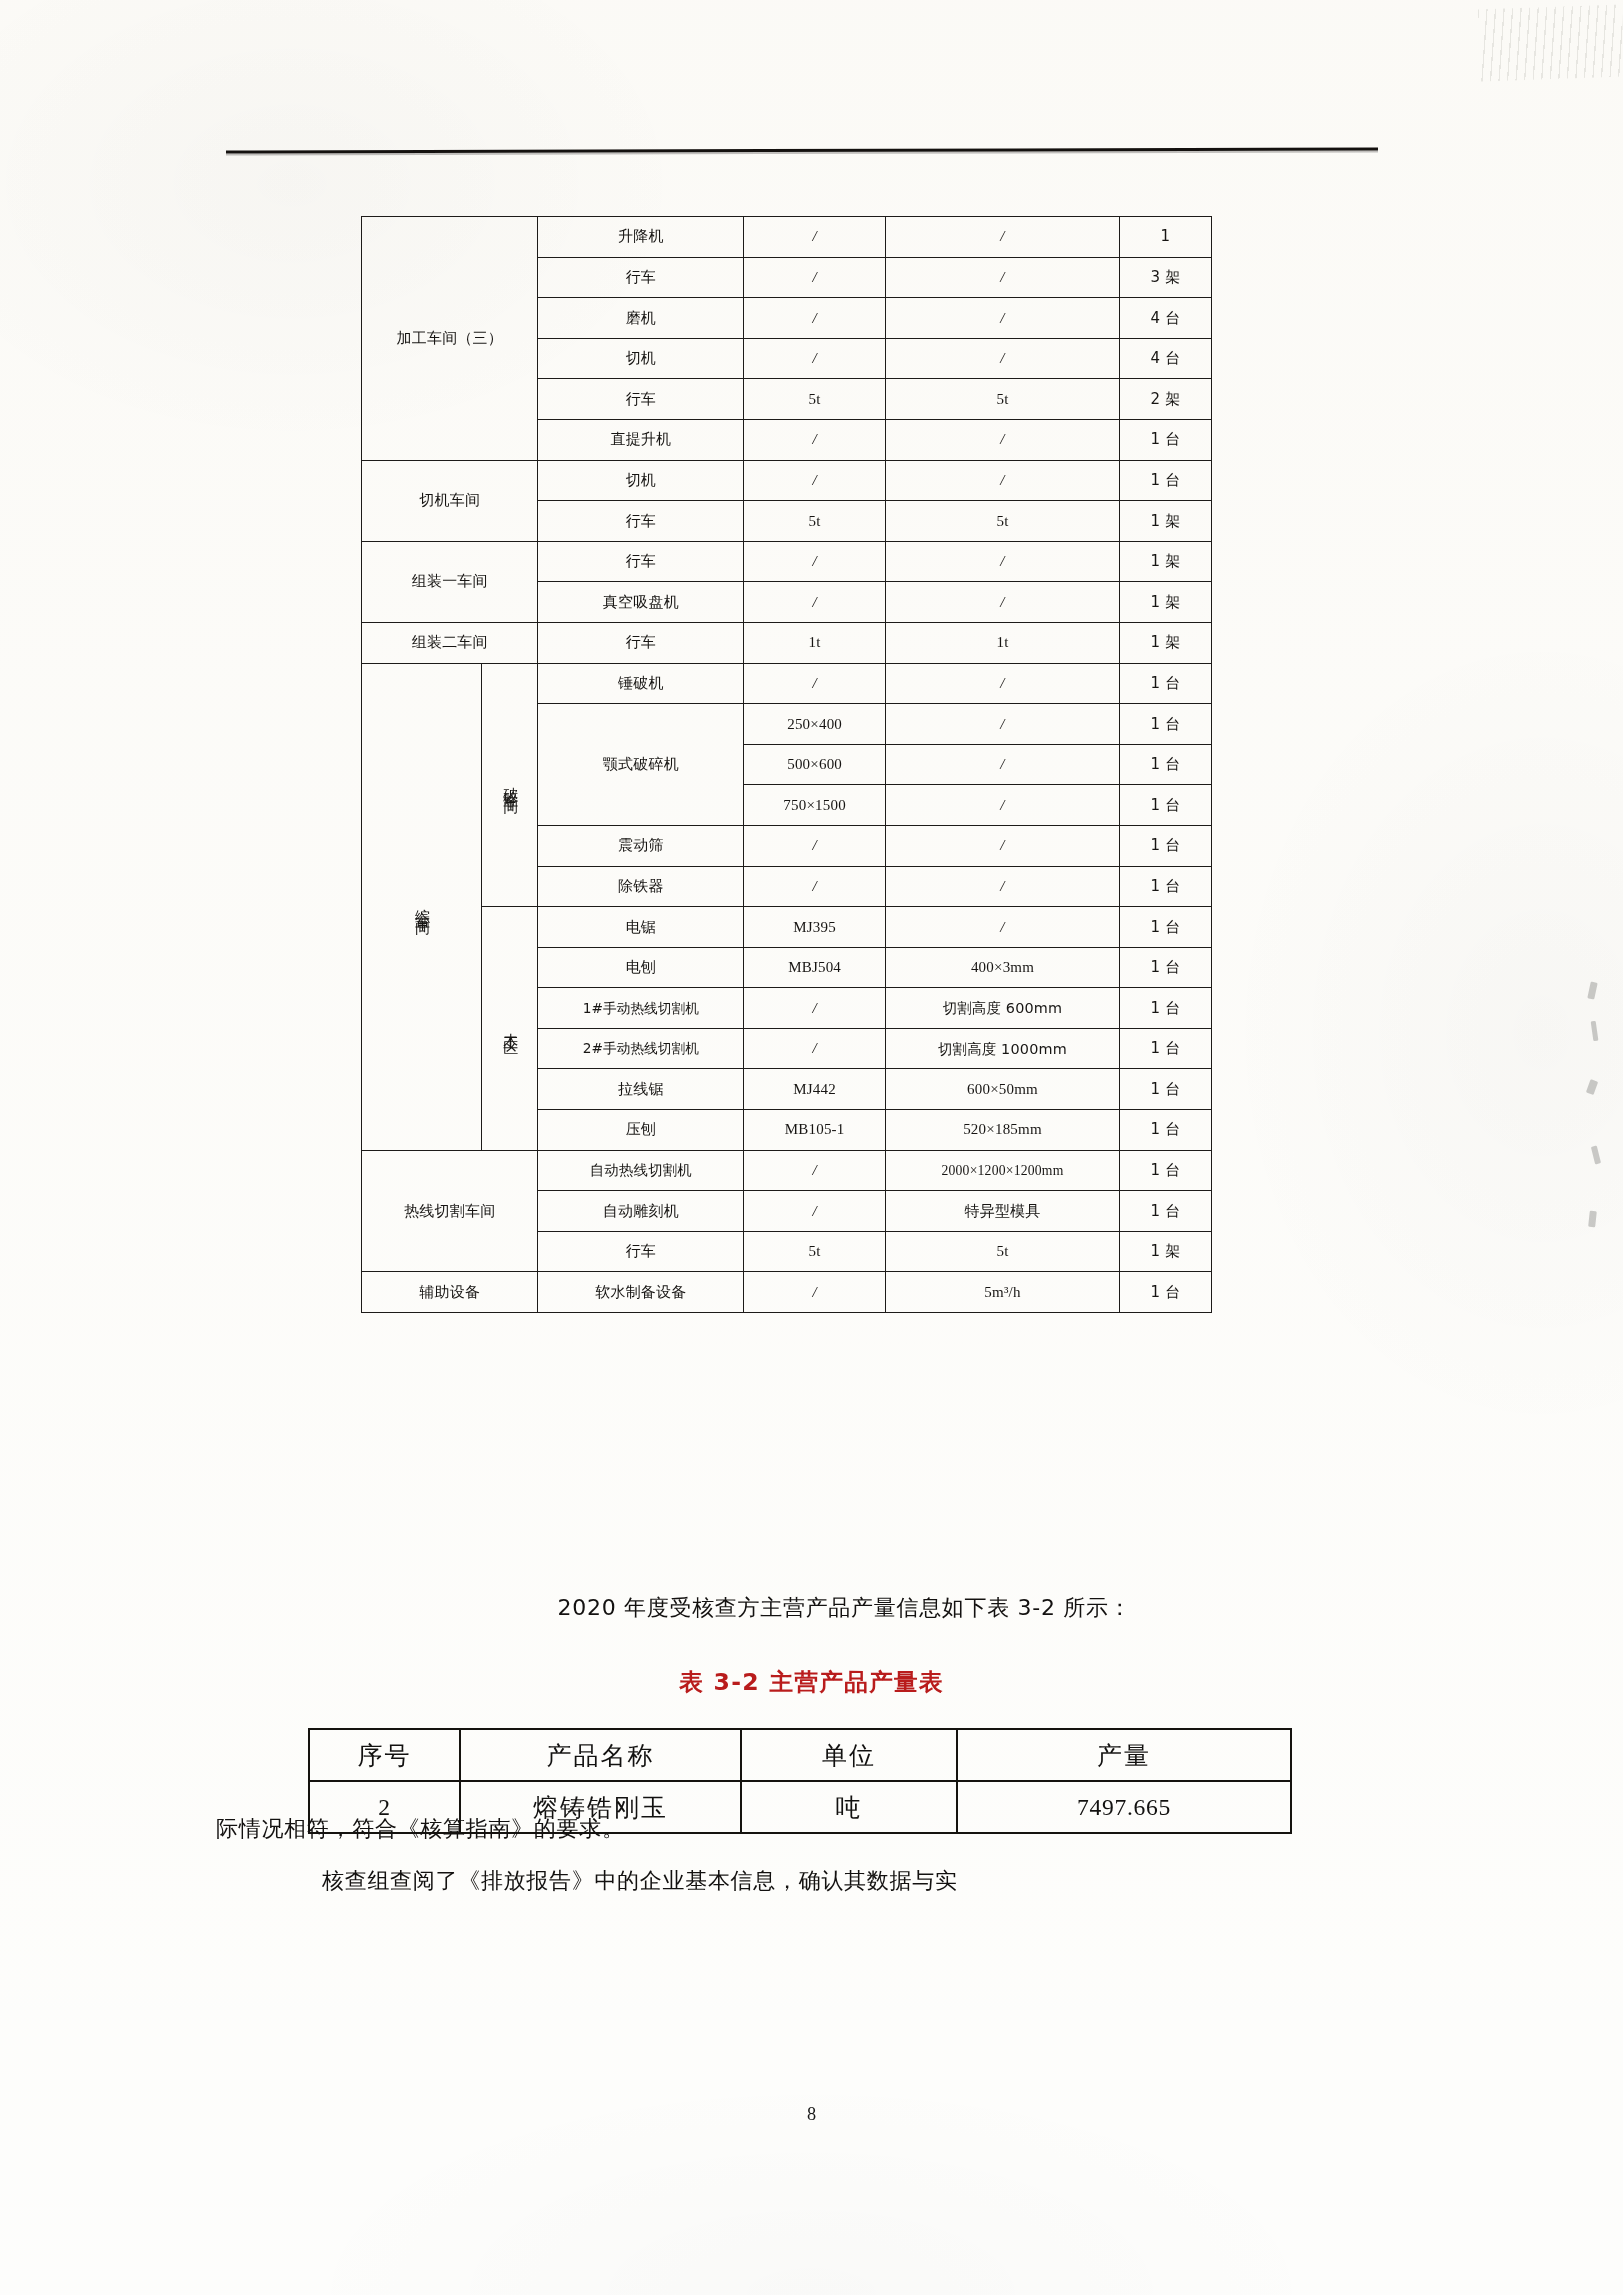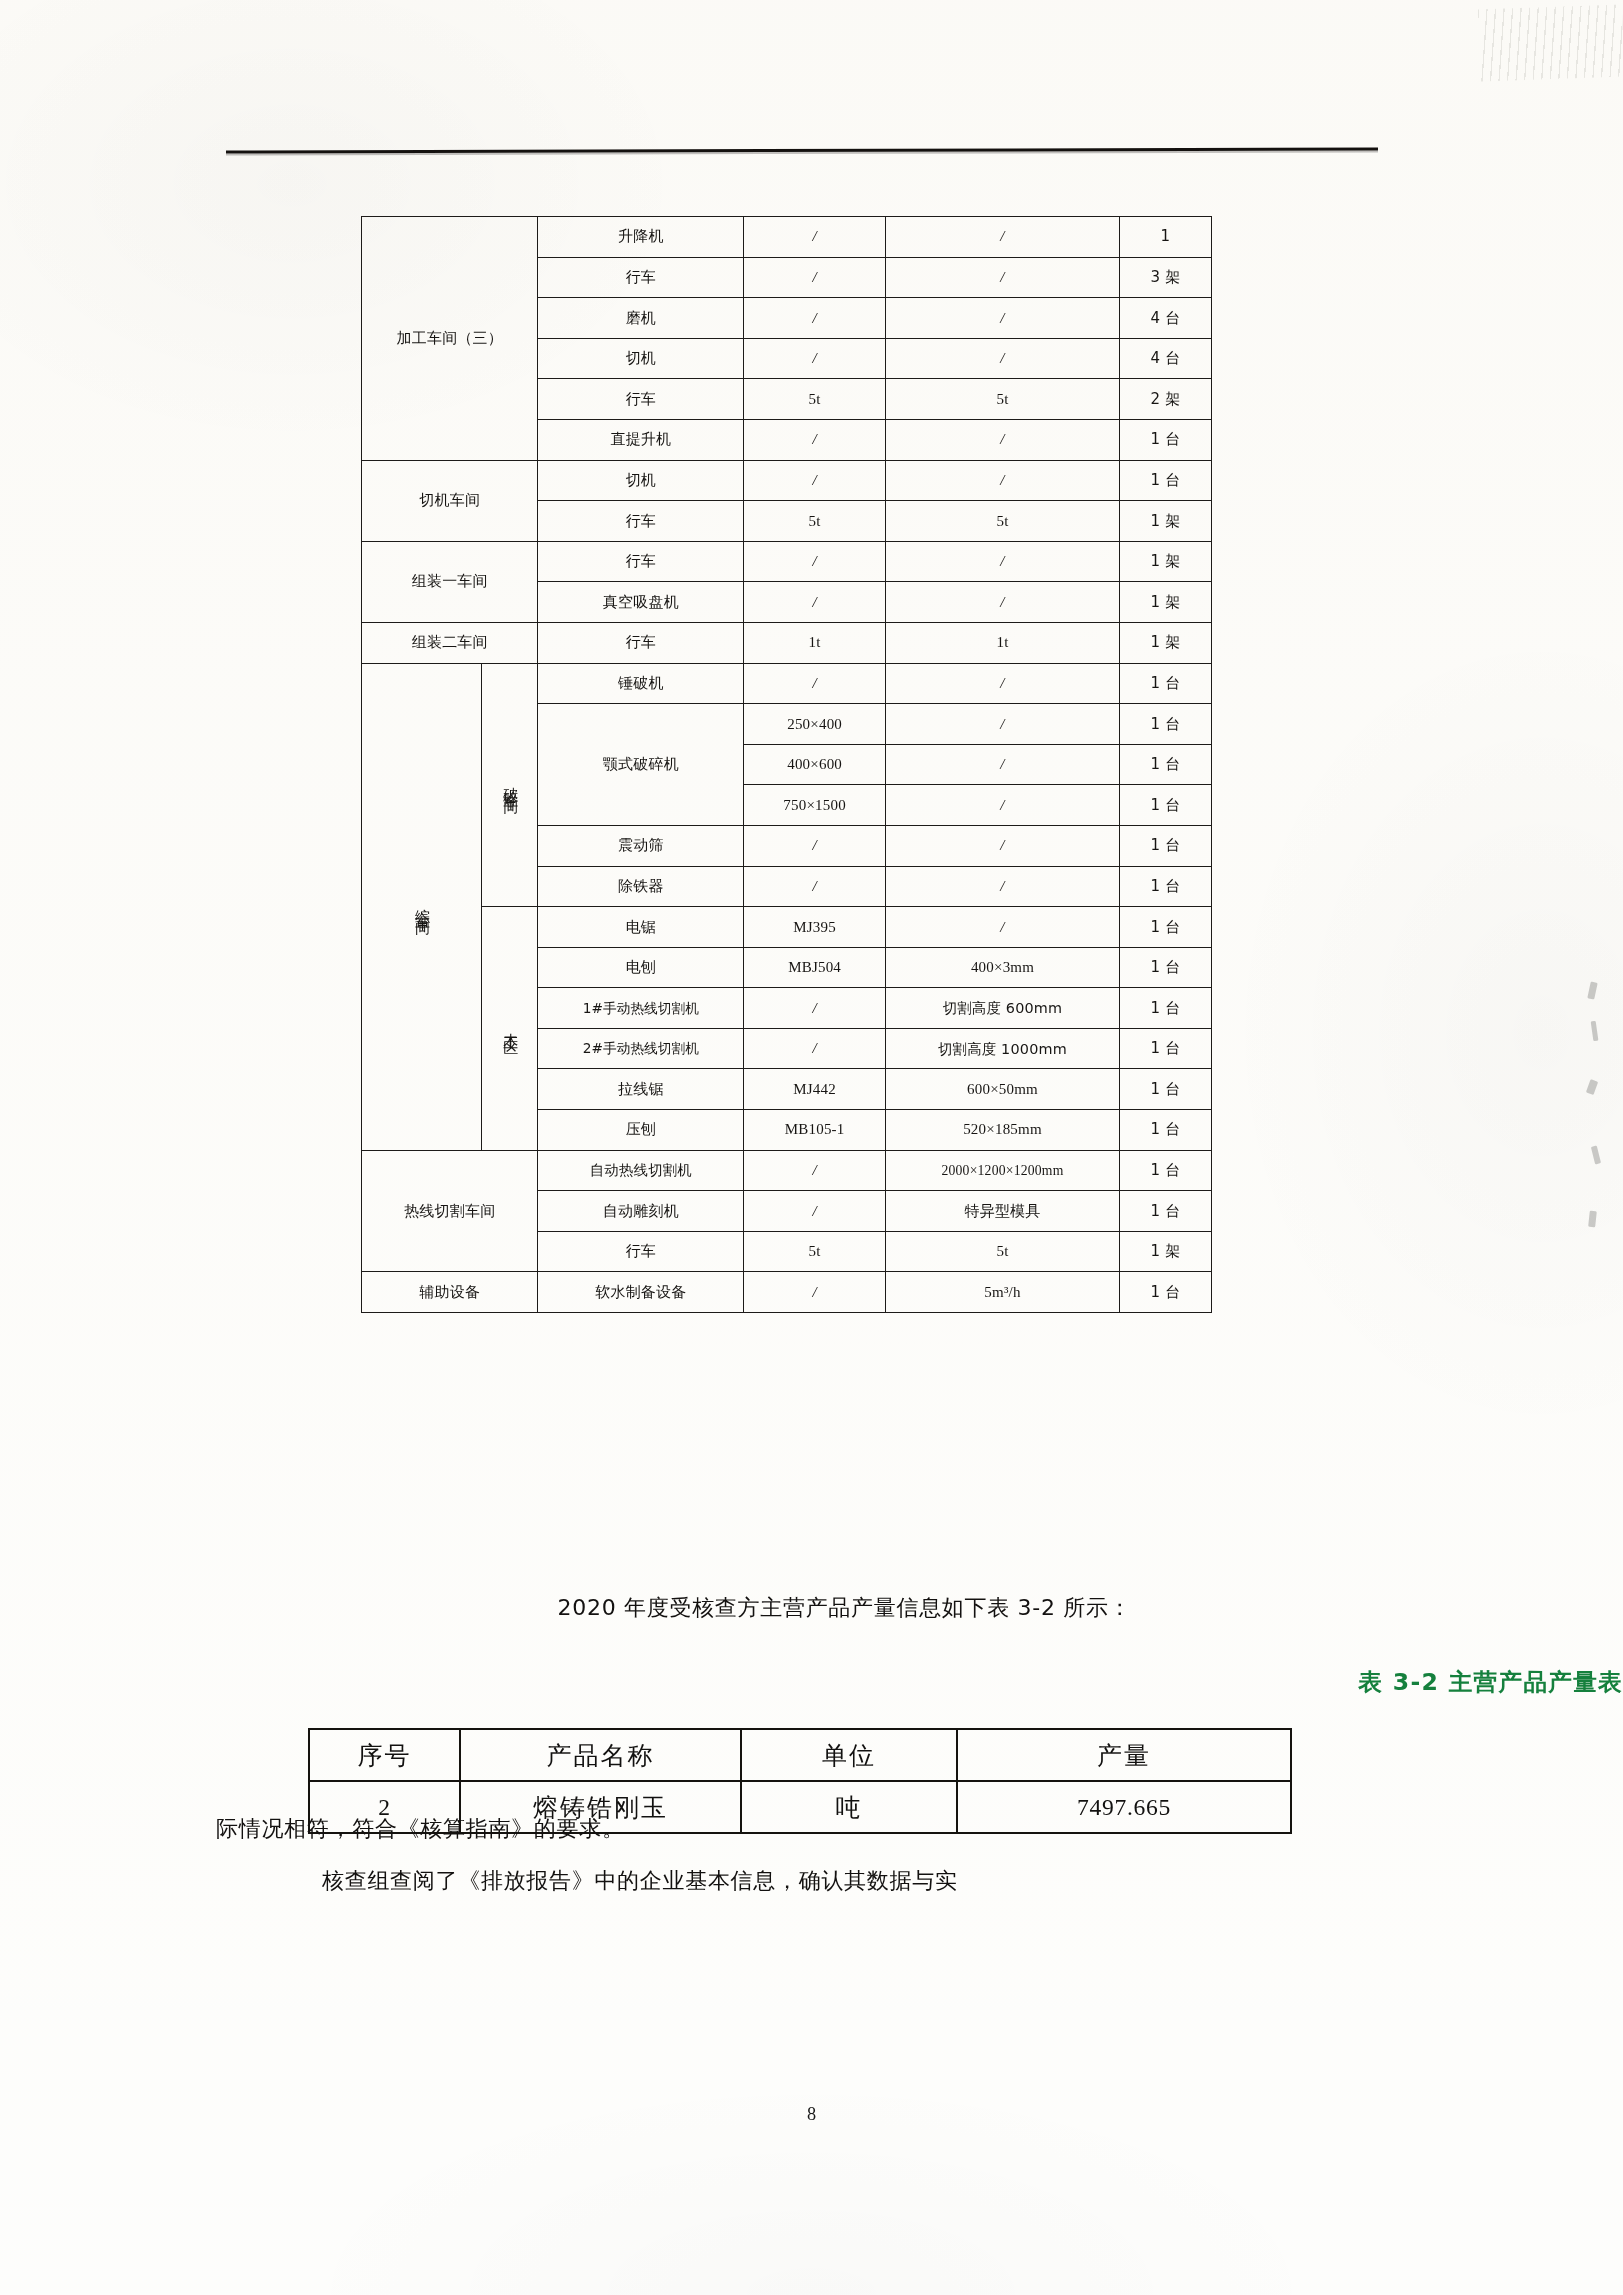--- a/index.html
+++ b/index.html
@@ -129,26 +129,26 @@
   .p-intro {
     left: 321px;
     top: 1589px;
     width: 1047px;
     text-align: center;
   }
   .tbl2-title {
     position: absolute;
     left: 0; right: 0;
     top: 1666px;
-    text-align: right;
+    text-align: center;
     font-family: "DejaVu Sans", "Liberation Sans", sans-serif;
     font-weight: bold;
     font-size: 23.6px;
     letter-spacing: 1.3px;
-    color: #15803d;
+    color: #b91c1c;
   }
 
   
   .tbl2-wrap {
     position: absolute;
     left: 308px;
     top: 1728px;
     width: 982px;
   }
   table.prod {
@@ -307,21 +307,21 @@
           <td class="slash">/</td>
           <td class="cjk">1 台</td>
         </tr>
         <tr>
           <td class="cjk" rowspan="3">颚式破碎机</td>
           <td class="num">250×400</td>
           <td class="slash">/</td>
           <td class="cjk">1 台</td>
         </tr>
         <tr>
-          <td class="num">400×600</td>
+          <td class="num">500×600</td>
           <td class="slash">/</td>
           <td class="cjk">1 台</td>
         </tr>
         <tr>
           <td class="num">750×1500</td>
           <td class="slash">/</td>
           <td class="cjk">1 台</td>
         </tr>
         <tr>
           <td class="cjk">震动筛</td>

